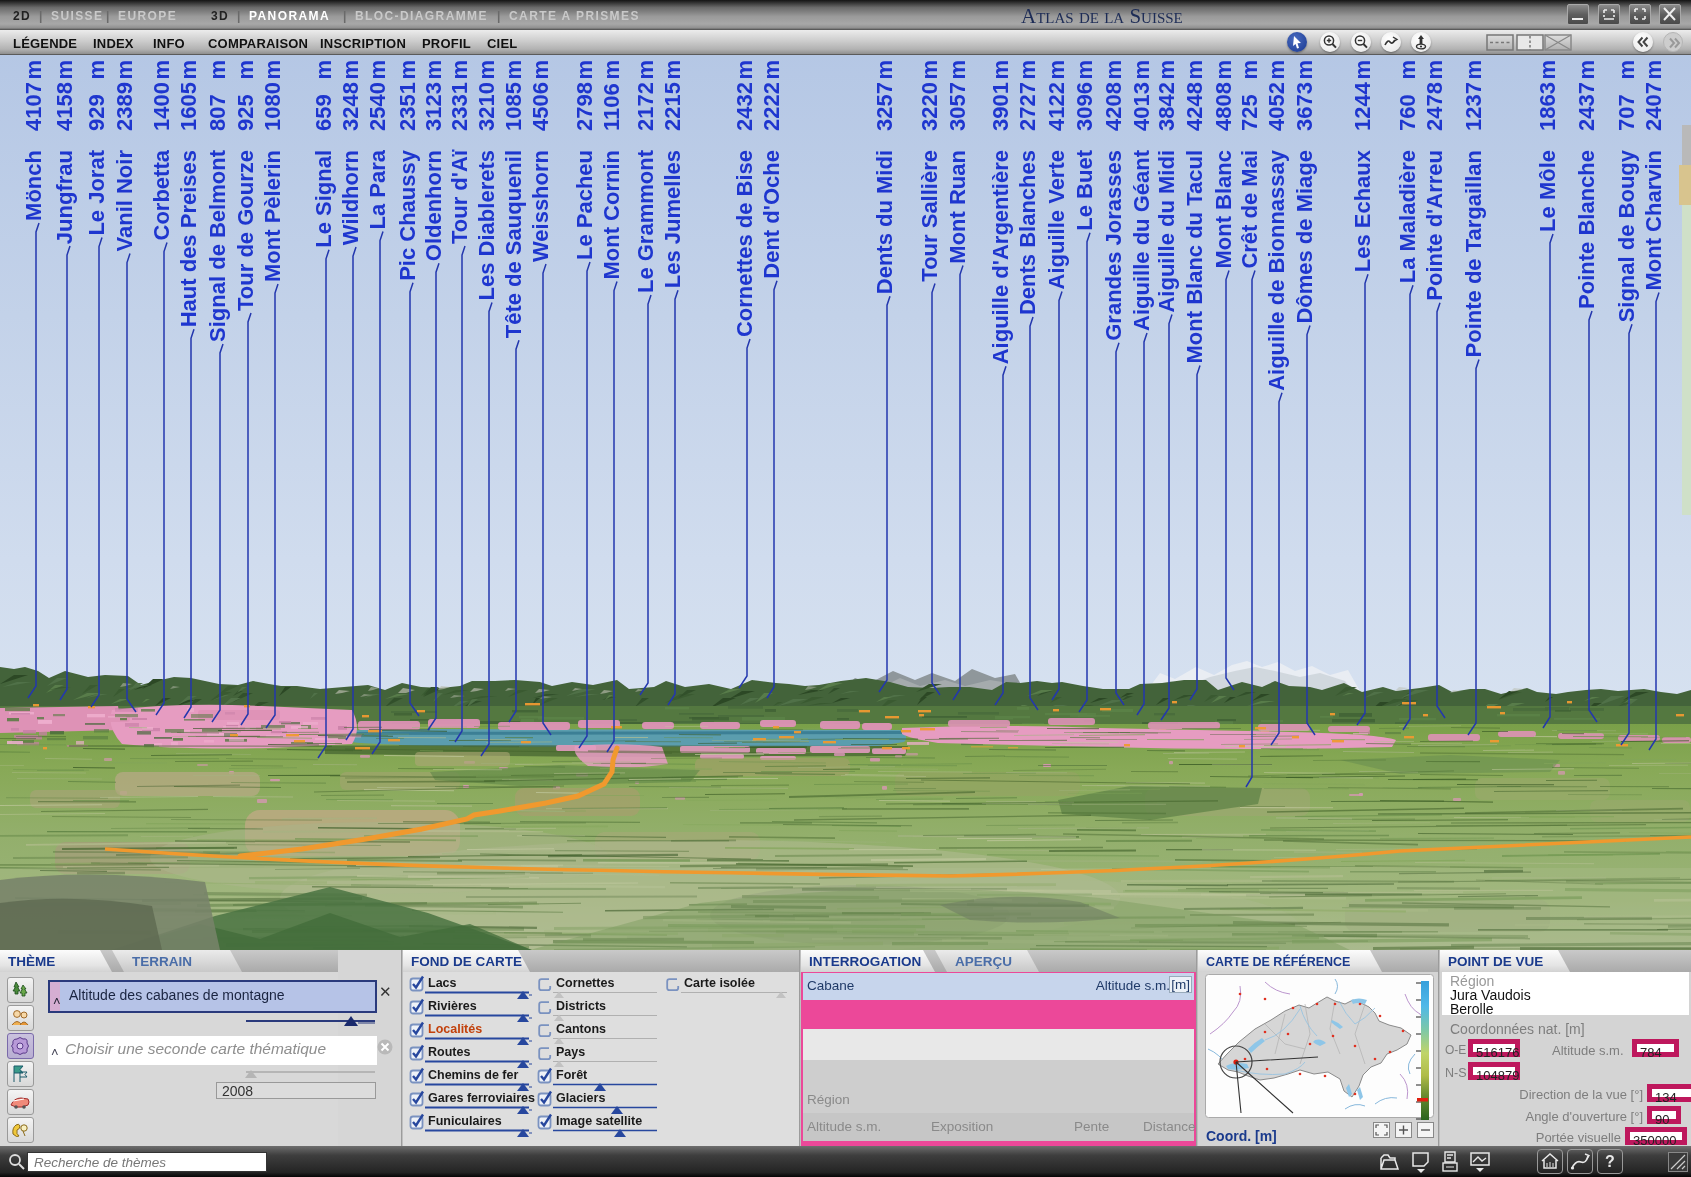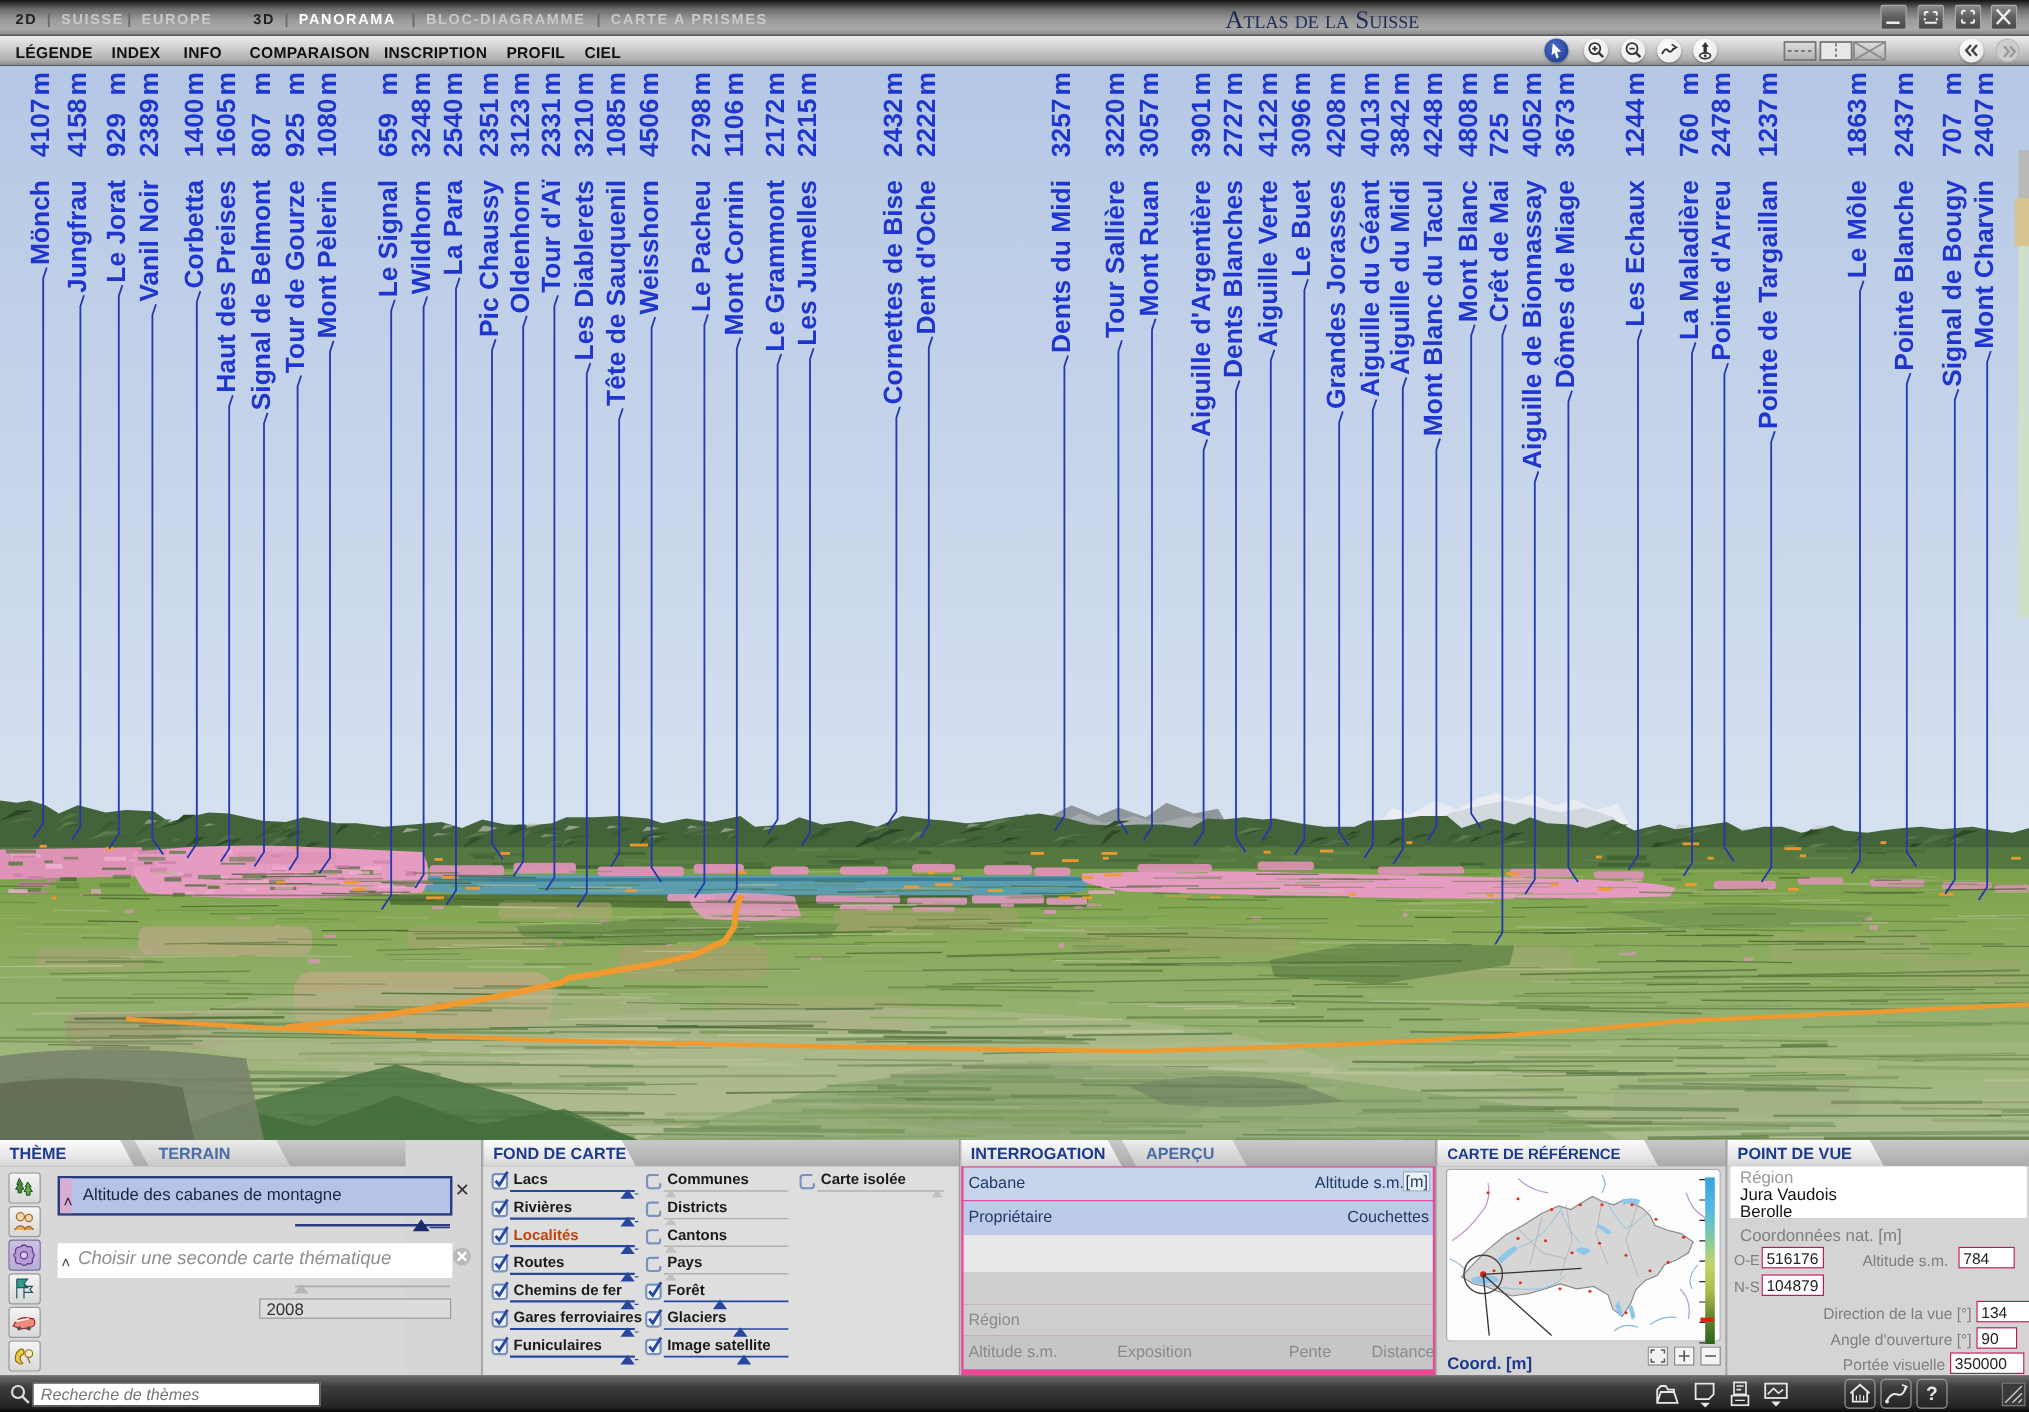--- a/index.html
+++ b/index.html
@@ -14,21 +14,21 @@
 .winbtn{position:absolute;top:4px;width:22px;height:21px;background:linear-gradient(#8c8c8c,#5e5e5e 50%,#4a4a4a);border:1px solid #a8a8a8;border-radius:2px}
 #menubar{left:0;top:30px;width:1691px;height:25px;background:linear-gradient(#ececec,#cdcdcd 45%,#b2b2b2 80%,#8e8e8e);border-bottom:1px solid #5a5a5a}
 #menubar .mi{position:absolute;top:6px;font-size:13px;font-weight:bold;color:#111;letter-spacing:0.2px}
 .cbtn{position:absolute;top:32px;width:20px;height:20px;border-radius:50%;background:radial-gradient(circle at 40% 35%,#fff,#ececec 70%,#cfcfcf);box-shadow:0 1px 2px rgba(0,0,0,0.35)}
 #panels{left:0;top:950px;width:1691px;height:196px;background:#d6d6d6}
 .panel{position:absolute;top:0;height:196px;background:#d8d8d8}
 .phead{position:absolute;left:0;top:0;width:100%;height:22px;background:linear-gradient(#c9c9c9,#aaa)}
 .tab{position:absolute;top:0;height:22px;background:linear-gradient(#fcfcfc,#e4e4e4 70%,#d2d2d2);color:#1a3a8c;font-weight:bold;font-size:13.5px;padding:4px 8px 0 8px}
 .tab2{position:absolute;top:0;height:22px;background:linear-gradient(#ebebeb,#c8c8c8);color:#4a6da8;font-weight:bold;font-size:13.5px;padding:4px 14px 0 20px}
 .psep{position:absolute;top:0;width:3px;height:196px;background:linear-gradient(90deg,#8a8a8a,#f4f4f4)}
-.inpbox{position:absolute;background:#fff;border:1px solid #be185d;font-size:13px;color:#222;padding:1px 0 0 3px}
+.inpbox{position:absolute;background:#fff;border:5px solid #be185d;font-size:13px;color:#222;padding:1px 0 0 3px}
 .glabel{position:absolute;font-size:13px;color:#7e7e7e}
 .icbtn{position:absolute;left:7px;width:27px;height:26px;border:1px solid #9a9a9a;border-radius:3px;background:linear-gradient(#f4f4f4,#d8d8d8)}
 #botbar{left:0;top:1146px;width:1691px;height:31px;background:linear-gradient(#6e6e6e,#3e3e3e 30%,#242424 85%,#050505)}
 #searchbox{position:absolute;left:27px;top:6px;width:240px;height:20px;background:#fff;border:1px solid #333;font-size:13.5px;font-style:italic;color:#777;padding:2px 0 0 6px}
 .fbtn{position:absolute;top:3px;width:26px;height:25px;border:1px solid #999;border-radius:4px}
 </style></head>
 <body>
 <div class="abs" style="left:0;top:0;width:1691px;height:950px;overflow:hidden">
     <svg width="1691" height="950" viewBox="0 0 1691 950" style="position:absolute;left:0;top:0">
 <defs>
@@ -1595,21 +1595,21 @@
       </svg>
 <span class="abs" style="left:25px;top:164px;font-size:12.5px;font-weight:bold;color:#1a1a1a">Funiculaires</span>
 <svg class="abs" style="left:22px;top:177px" width="110" height="12">
         <path d="M0,3.5 H104" stroke="#27479e" stroke-width="1.8"></path>
         <path d="M92,10 L98,2 L104,10 Z" fill="#27479e"></path>
         <path d="M104,6 H107" stroke="#27479e"></path>
       </svg>
 <svg class="abs" style="left:134px;top:25px" width="17" height="17">
         <path d="M12,4.2 H4.5 Q2.2,4.2 2.2,6.5 V13 Q2.2,15.2 4.5,15.2 H11 Q13.2,15.2 13.2,13 V11" fill="none" stroke="#7a92c0" stroke-width="1.8"></path>
       </svg>
-<span class="abs" style="left:153px;top:26px;font-size:12.5px;font-weight:bold;color:#1a1a1a">Communes</span>
+<span class="abs" style="left:153px;top:26px;font-size:12.5px;font-weight:bold;color:#1a1a1a">Cornettes</span>
 <svg class="abs" style="left:150px;top:39px" width="110" height="12">
         <path d="M0,3.5 H104" stroke="#b0b0b0" stroke-width="1.2"></path>
         <path d="M1,9 L6,2.5 L11,9 Z" fill="#c2c2c2"></path>
       </svg>
 <svg class="abs" style="left:134px;top:48px" width="17" height="17">
         <path d="M12,4.2 H4.5 Q2.2,4.2 2.2,6.5 V13 Q2.2,15.2 4.5,15.2 H11 Q13.2,15.2 13.2,13 V11" fill="none" stroke="#7a92c0" stroke-width="1.8"></path>
       </svg>
 <span class="abs" style="left:153px;top:49px;font-size:12.5px;font-weight:bold;color:#1a1a1a">Districts</span>
 <svg class="abs" style="left:150px;top:62px" width="110" height="12">
         <path d="M0,3.5 H104" stroke="#b0b0b0" stroke-width="1.2"></path>
@@ -1669,24 +1669,20 @@
 </div>
 <div class="psep" style="left:799px"></div>
 <div class="panel" style="left:801px;width:395px;background:#ec4899">
 <div class="phead"></div>
 <div class="tab" style="left:0;clip-path:polygon(0 0,122px 0,134px 100%,0 100%);width:134px">INTERROGATION</div>
 <div class="tab2" style="left:134px;clip-path:polygon(0 0,92px 0,104px 100%,12px 100%);width:104px">APERÇU</div>
 <div class="abs" style="left:2px;top:23px;width:391px;height:27px;background:#c7d5ec">
         <span class="abs" style="left:4px;top:5px;font-size:13.5px;color:#203a68">Cabane</span>
         <span class="abs" style="right:24px;top:5px;font-size:13.5px;color:#203a68">Altitude s.m.</span>
         <span class="abs" style="right:2px;top:3px;font-size:13.5px;color:#203a68;background:#ecf1f8;border:1px solid #9ab;padding:0 1px">[m]</span>
-      </div>
-<div class="abs" style="left:2px;top:51px;width:391px;height:28px;background:#bccbe8">
-        <span class="abs" style="left:4px;top:5px;font-size:13.5px;color:#203a68">Propriétaire</span>
-        <span class="abs" style="right:3px;top:5px;font-size:13.5px;color:#203a68">Couchettes</span>
       </div>
 <div class="abs" style="left:2px;top:79px;width:391px;height:31px;background:#e8e8e8"></div>
 <div class="abs" style="left:2px;top:110px;width:391px;height:27px;background:#cecece"></div>
 <div class="abs" style="left:2px;top:137px;width:391px;height:26px;background:#cecece">
         <span class="abs" style="left:4px;top:5px;font-size:13.5px;color:#8a8a8a">Région</span>
       </div>
 <div class="abs" style="left:2px;top:163px;width:391px;height:28px;background:#c6c6c6">
         <span class="abs" style="left:4px;top:6px;font-size:13.5px;color:#8a8a8a">Altitude s.m.</span>
         <span class="abs" style="left:128px;top:6px;font-size:13.5px;color:#8a8a8a">Exposition</span>
         <span class="abs" style="left:271px;top:6px;font-size:13.5px;color:#8a8a8a">Pente</span>

